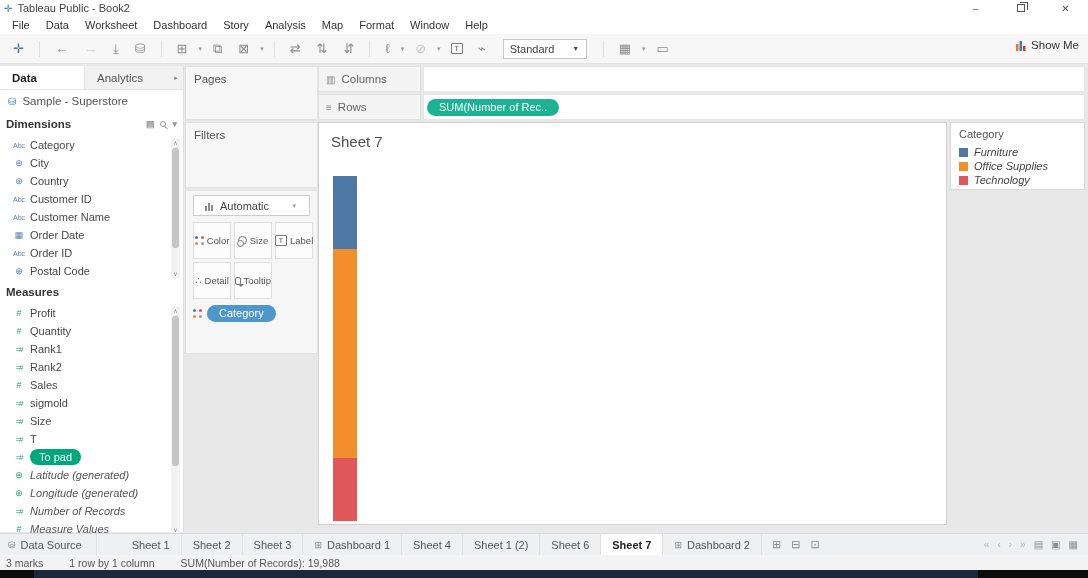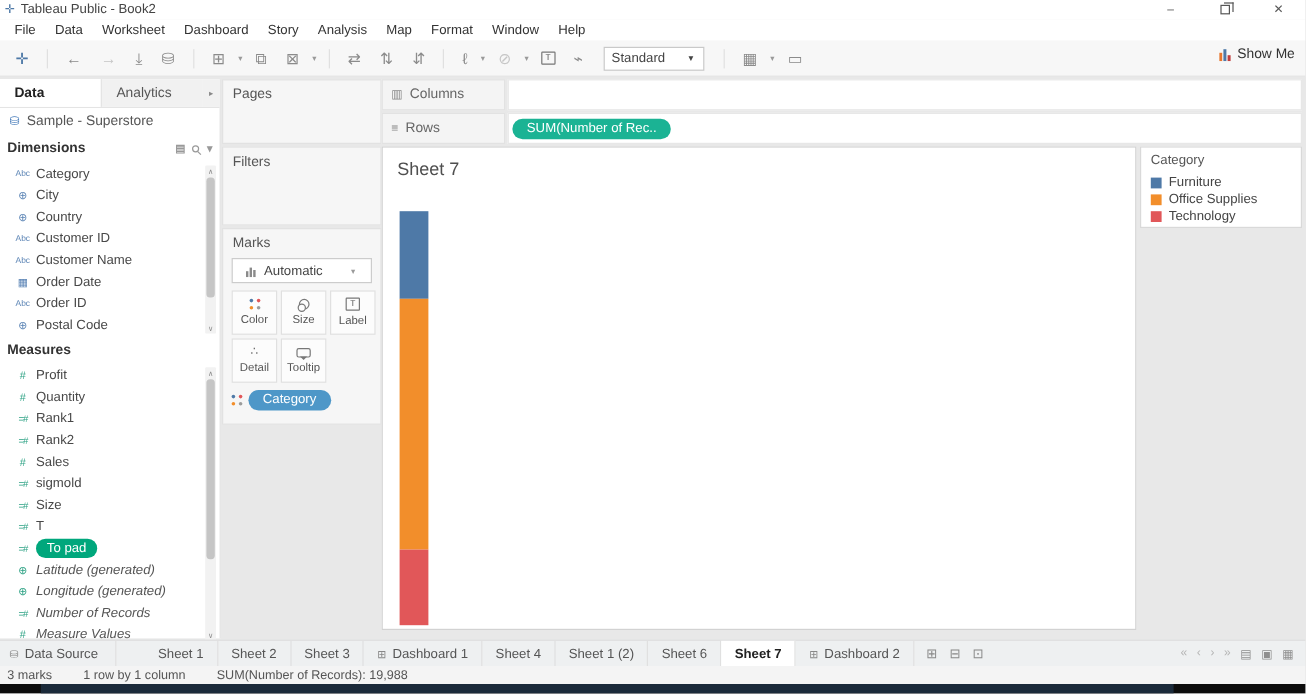--- a/index.html
+++ b/index.html
@@ -63,21 +63,21 @@
   
   .cards { left:185px; top:0; width:133px; height:466px; display:flex; flex-direction:column; gap:2px; }
   .card { background:#f6f6f6; border:1px solid #e2e2e2; }
   .card-label { font-size:11.5px; color:#555; padding:6px 8px 2px; }
   .card.pages { height:54px; }
   .card.filters { height:66px; }
   .card.marks { height:164px; }
   .mark-type { margin:4px 7px 6px; height:21px; border:1px solid #ccc; background:#fff; display:flex; align-items:center; gap:5px; padding:0 11px; }
   .mark-type span.mt-lbl { font-size:11px; color:#444; flex:1; }
   .marks-grid { display:grid; grid-template-columns:repeat(3,38px); gap:3px; padding:0 7px; }
-  .mark-btn { height:37px; border:1px solid #e0e0e0; background:#fcfcfc; border-radius:0; display:flex; flex-direction:column; align-items:center; justify-content:center; gap:3px; }
+  .mark-btn { height:37px; border:1px solid #e0e0e0; background:#fcfcfc; border-radius:0; display:flex; flex-direction:row; align-items:center; justify-content:center; gap:3px; }
   .mark-btn .mb-lbl { font-size:9.5px; color:#555; }
   .dots-ic { width:9px; height:9px; position:relative; }
   .dots-ic::before { content:""; position:absolute; width:3px; height:3px; border-radius:50%; background:#4e79a7; box-shadow:6px 0 0 #e15759, 0 6px 0 #f28e2b, 6px 6px 0 #9c9c9c; }
   .size-ic { width:9px; height:9px; border:1px solid #777; border-radius:50%; position:relative; }
   .size-ic::after { content:""; position:absolute; width:5px; height:5px; border:1px solid #777; border-radius:50%; left:-2px; top:3px; background:#fcfcfc; }
   .labelT-ic { border:1px solid #777; border-radius:1px; font-size:7px; color:#555; padding:0 3px; line-height:9px; }
   .detail-ic { font-size:10px; color:#666; line-height:9px; }
   .tooltip-ic { width:12px; height:8px; border:1px solid #777; border-radius:2px; position:relative; }
   .tooltip-ic::after { content:""; position:absolute; left:2px; bottom:-3px; border-left:3px solid transparent; border-right:3px solid transparent; border-top:3px solid #777; }
   .pill-row { display:flex; align-items:center; gap:5px; padding:6px 7px 0; }
@@ -91,21 +91,21 @@
   .shelf-row.cols { top:0; } .shelf-row.rows { top:28px; }
   .shelf-label { width:103px; background:#f4f4f4; border:1px solid #e2e2e2; display:flex; align-items:center; gap:6px; padding-left:7px; font-size:11.5px; color:#666; }
   .shelf-label .sh-ic { color:#8a8a8a; font-size:10px; }
   .shelf-field { flex:1; background:#fff; border:1px solid #e7e7e7; display:flex; align-items:center; padding-left:3px; }
   .sheet { position:absolute; left:0; top:56px; width:629px; height:403px; background:#fff; border:1px solid #d2d2d2; }
   .sheet-title { position:absolute; left:12px; top:10px; font-size:15px; color:#4f4f4f; }
   .stacked-bar { position:absolute; left:14px; top:53px; width:24px; height:345px; display:flex; flex-direction:column; }
   .bar-seg { width:100%; }
   .legend-card { position:absolute; left:632px; top:56px; width:135px; height:68px; background:#fff; border:1px solid #d9d9d9; padding:5px 8px; }
   .legend-title { font-size:11px; color:#555; margin-bottom:5px; }
-  .legend-item { display:flex; align-items:center; gap:6px; height:14px; }
+  .legend-item { display:flex; align-items:center; gap:6px; height:14px;font-style:italic; }
   .swatch { width:9px; height:9px; flex:none; }
   .l-lbl { font-size:11px; color:#444; }
 
   
   .sheettabs { top:533px; left:0; width:1088px; height:22px; background:#eef0f1; border-top:1px solid #dcdcdc; display:flex; align-items:stretch; }
   .stab { display:flex; align-items:center; gap:5px; padding:0 11px; font-size:11px; color:#555; border-right:1px solid #e0e0e0; }
   .stab.kind-datasource { padding:0 14px 0 8px; margin-right:24px; }
   .stab.active { background:#fff; color:#222; font-weight:bold; }
   .stab-ic { font-size:9px; color:#888; }
   .stab-ic:empty { display:none; }
@@ -337,21 +337,20 @@
   </div>
 
   <div class="abs cards">
     <div class="card pages">
       <div class="card-label">Pages</div>
     </div>
     <div class="card filters">
       <div class="card-label">Filters</div>
     </div>
     <div class="card marks">
-      <div class="card-label">Marks</div>
       <div class="mark-type">
         <svg class="bars" width="10" height="10">
             <rect x="0" y="5" width="2" height="5" fill="#8a8a8a"></rect>
             <rect x="3" y="2" width="2" height="8" fill="#8a8a8a"></rect>
             <rect x="6" y="4" width="2" height="6" fill="#8a8a8a"></rect>
           </svg>
         <span class="mt-lbl">Automatic</span>
         <span class="caret">▾</span>
       </div>
       <div class="marks-grid">

